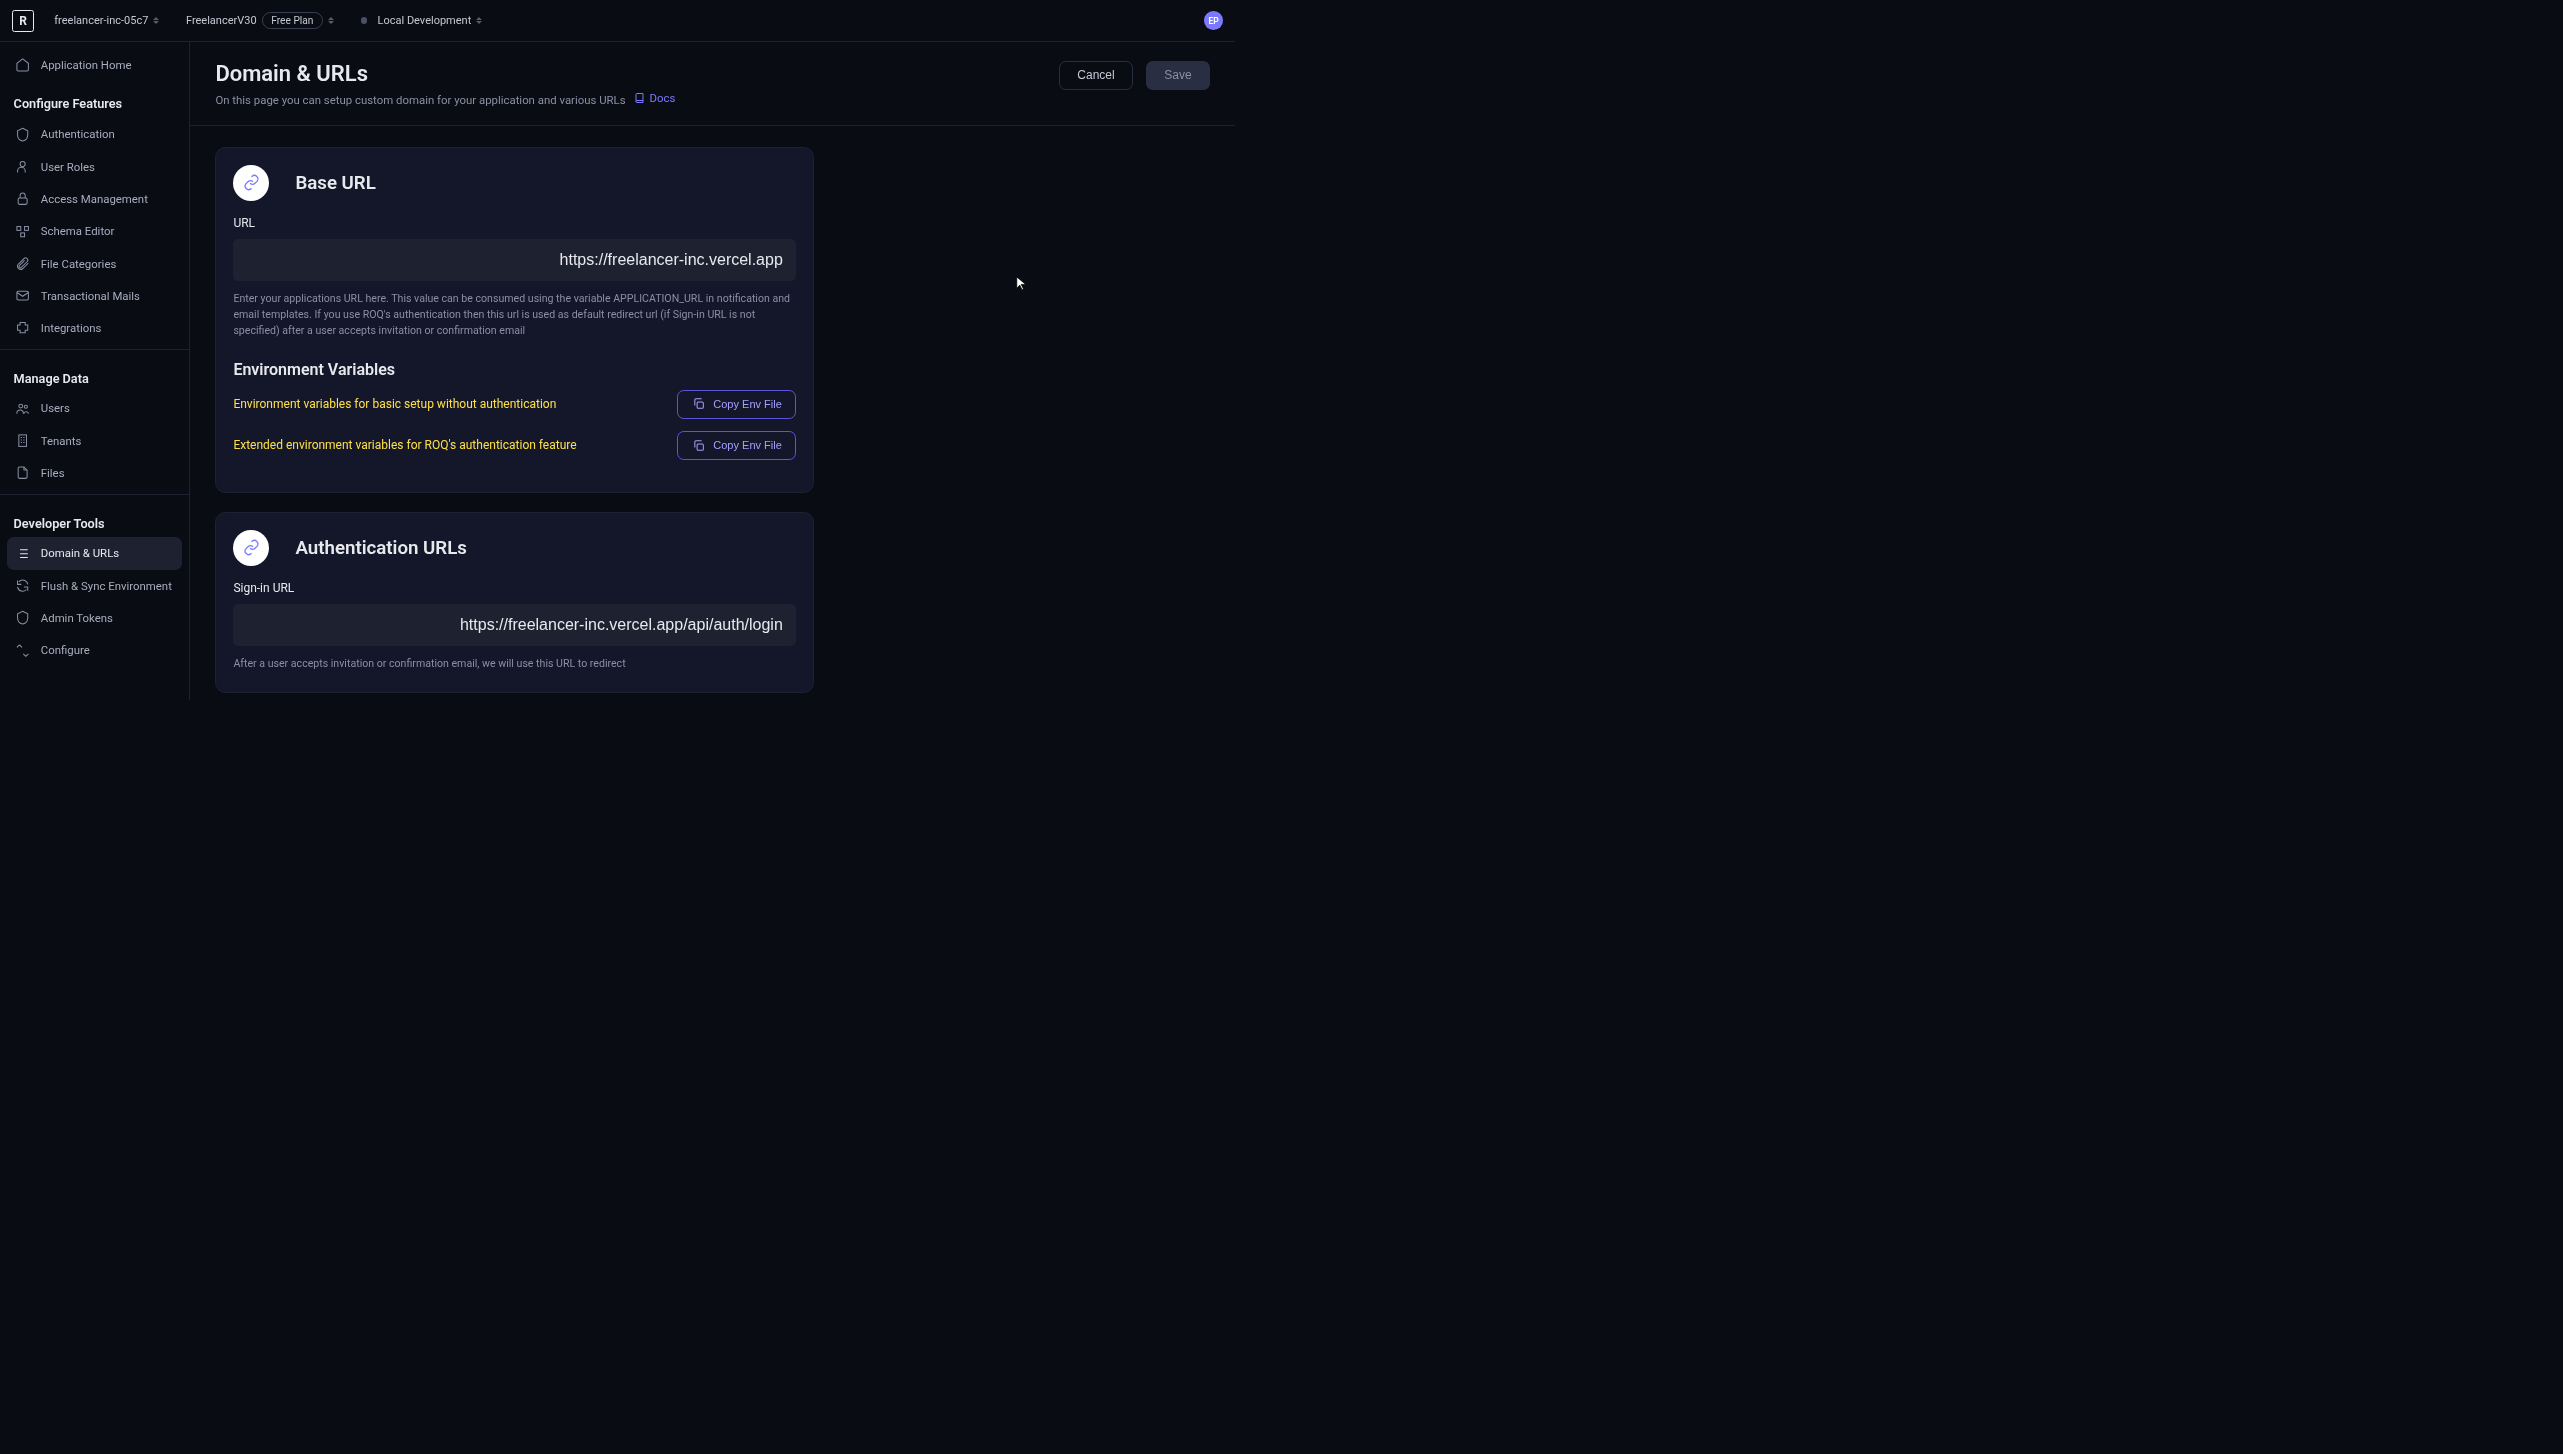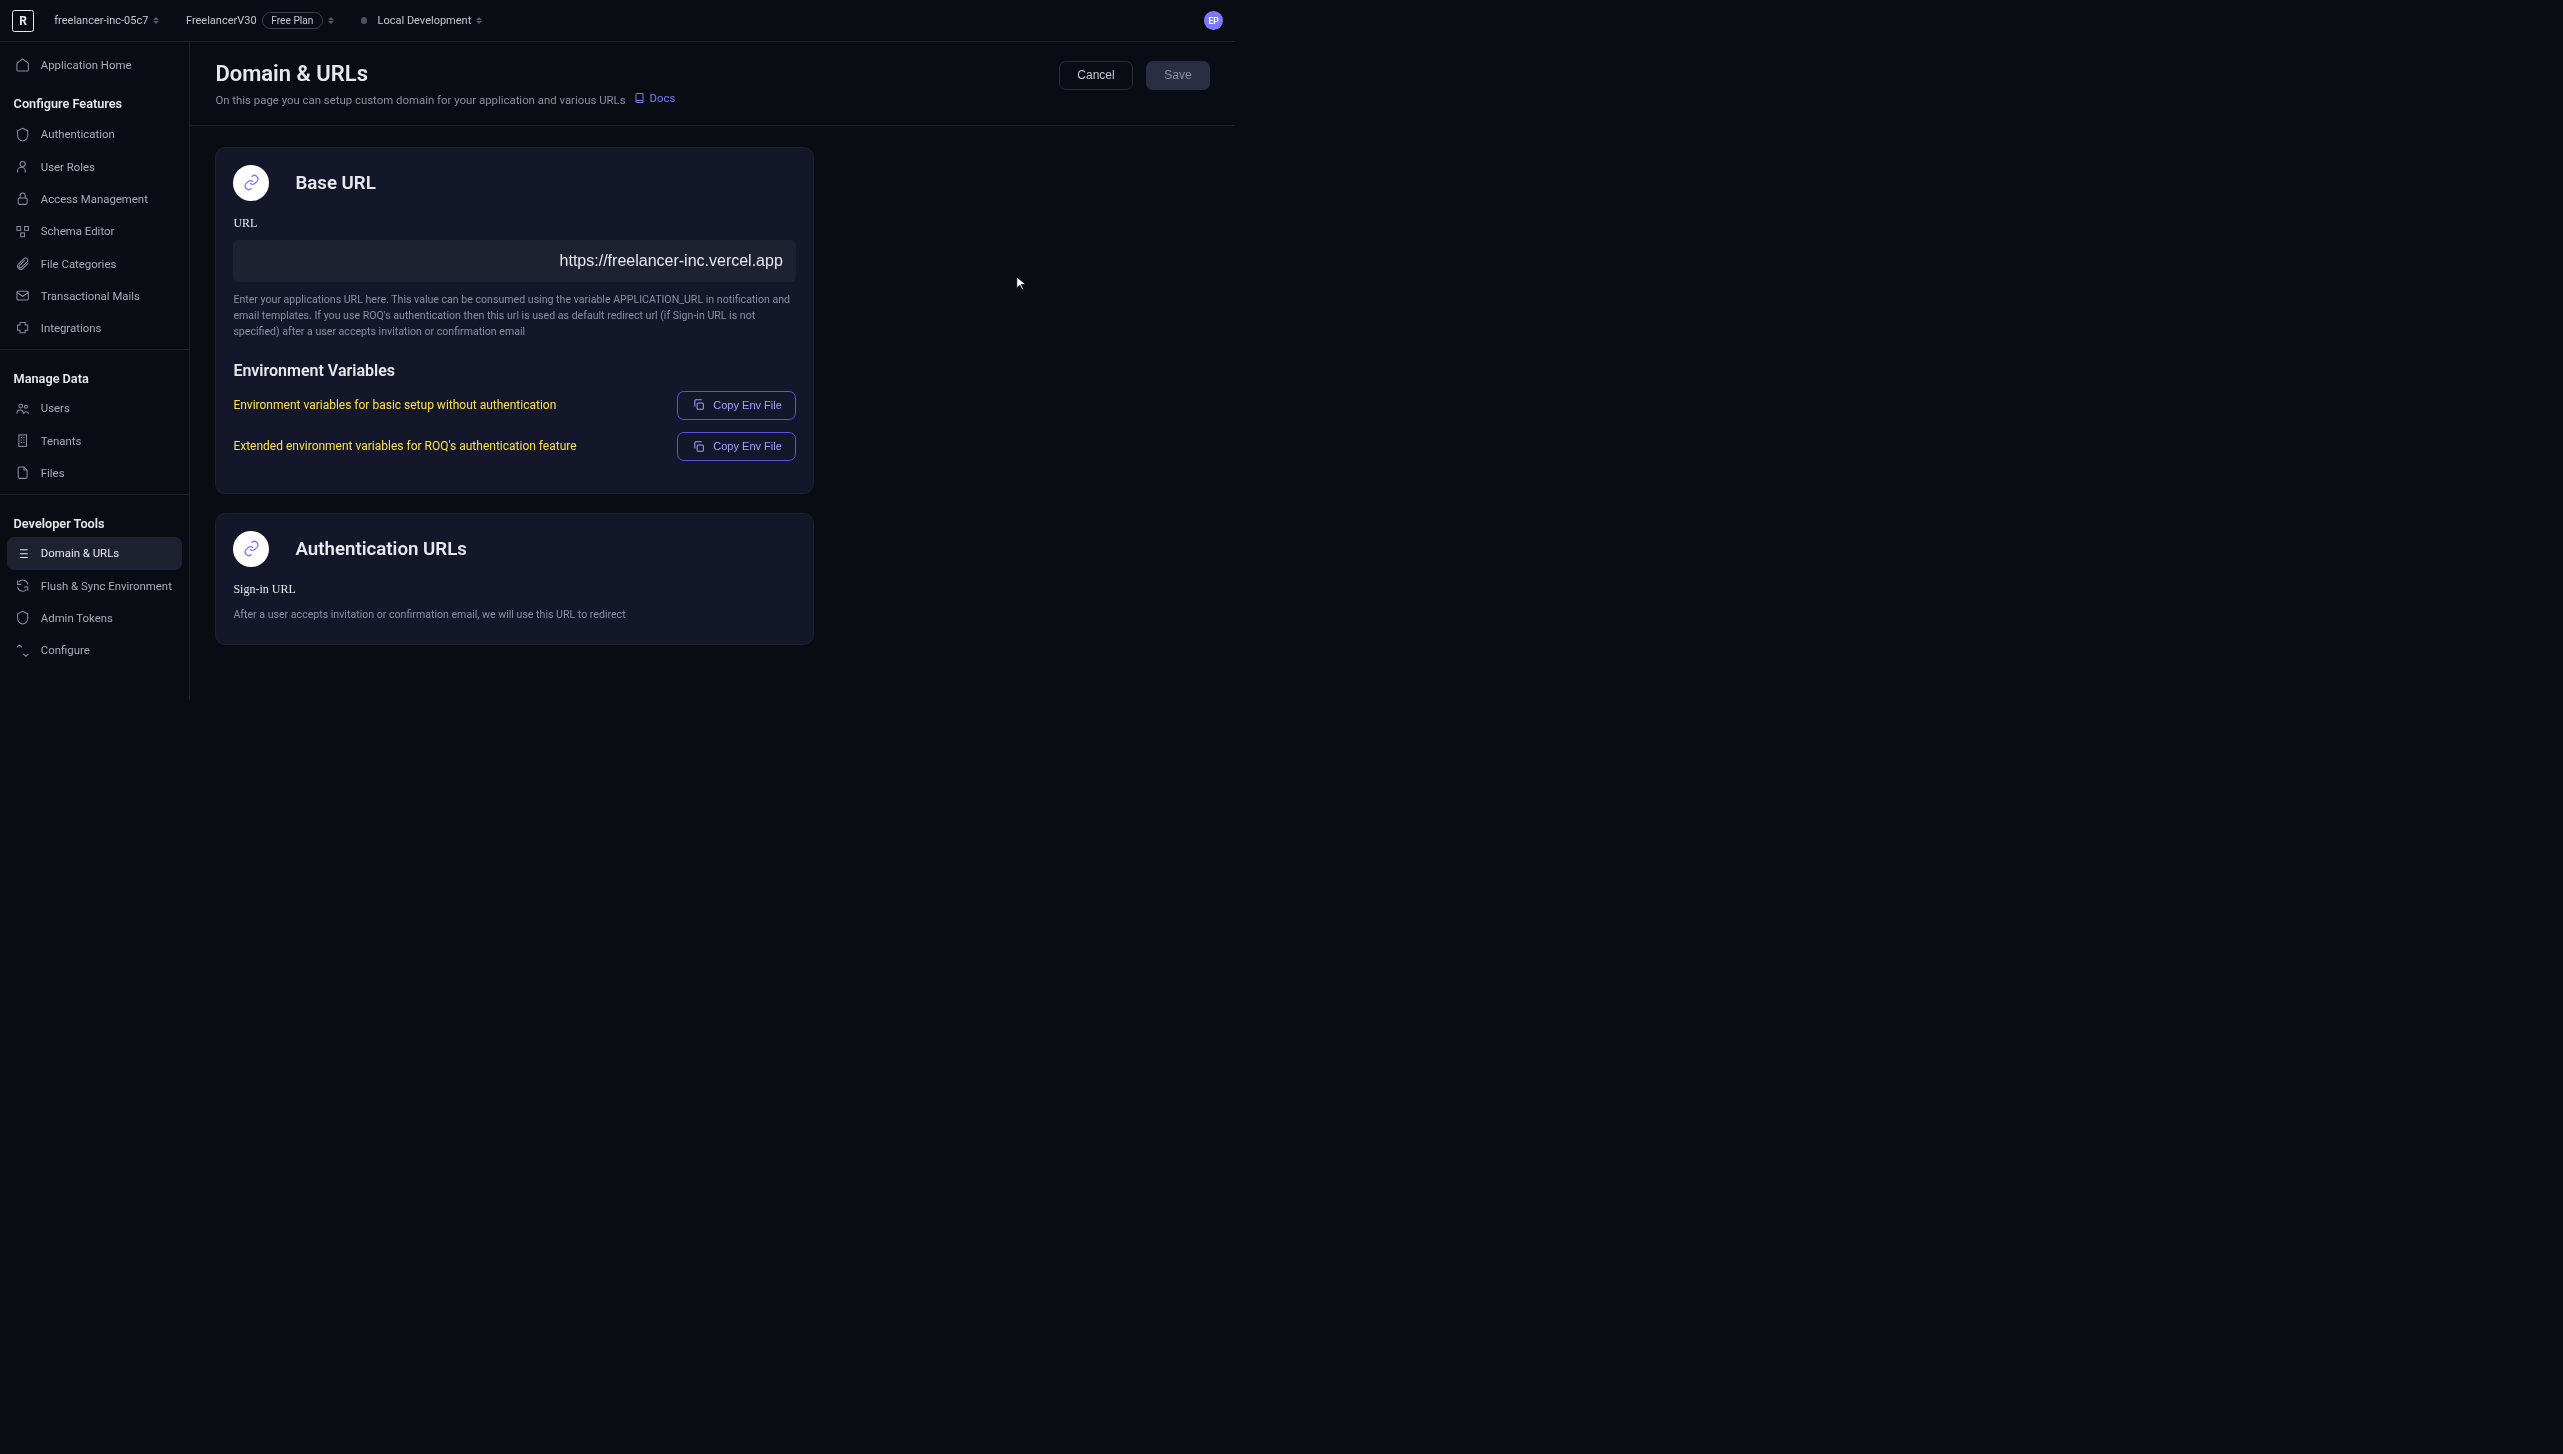--- a/index.html
+++ b/index.html
@@ -120,21 +120,21 @@
   max-width: 599px;
   margin-bottom: 18.7px;
 }
 .card-header { display:flex; align-items:center; gap:26px; margin-bottom:15.3px;}
 .card-icon {
   width:36px; height:36px; border-radius:50%; background:#fff;
   display:flex; align-items:center; justify-content:center;
 }
 .card-icon svg { width:17px; height:17px; stroke:#7b79ff; fill:none; stroke-width:1.8;}
 .card-title { font-size:18.7px; font-weight:600; color:#e8e9ed;}
-.field-label { font-size:12px; color:#e8e9ed; margin-bottom:8.5px; display:block;font-family:Liberation Serif, serif;}
+.field-label { font-size:12px; color:#e8e9ed; margin-bottom:8.5px; display:block;}
 .text-input {
   width:100%; background:#1e2130; border:none; border-radius:5.1px;
   padding:12px 13.6px; color:#e8e9ed; font-size:16px; outline:none;text-align:right;
 }
 .help-text { font-size:10.6px; color:#8a8fa3; line-height:1.5; margin-top:10.2px;}
 .section-heading { font-size:16px; font-weight:600; color:#e8e9ed; margin-top:22px; margin-bottom:10.2px;}
 .env-row { display:flex; align-items:center; justify-content:space-between; gap:15.3px; margin-bottom:12px;}
 .env-desc { font-size:12px; color:#fde047; line-height:1.5; flex:1;}
 .btn-outline {
   border:0.8px solid #5a57d6; color:#a3a1ff; background:transparent;
@@ -386,20 +386,21 @@
         <div class="card-header">
           <div class="card-icon">
             <svg viewBox="0 0 24 24">
                 <path d="M10 13a5 5 0 007 0l3-3a5 5 0 00-7-7l-1 1"></path>
                 <path d="M14 11a5 5 0 00-7 0l-3 3a5 5 0 007 7l1-1"></path>
               </svg>
           </div>
           <h2 class="card-title">Authentication URLs</h2>
         </div>
         <label class="field-label">Sign-in URL</label>
+        <input class="text-input" value="https://freelancer-inc.vercel.app/api/auth/login" style="">
         <p class="help-text">After a user accepts invitation or confirmation email, we will use this URL to redirect</p>
       </section>
     </div>
   </main>
 </div>
 
 <svg class="cursor-ptr" viewBox="0 0 16 20">
     <path d="M1 1l0 15 4-4 3 6 2-1-3-6 6 0z" fill="#fff" stroke="#000" stroke-width="1"></path>
   </svg>
 

